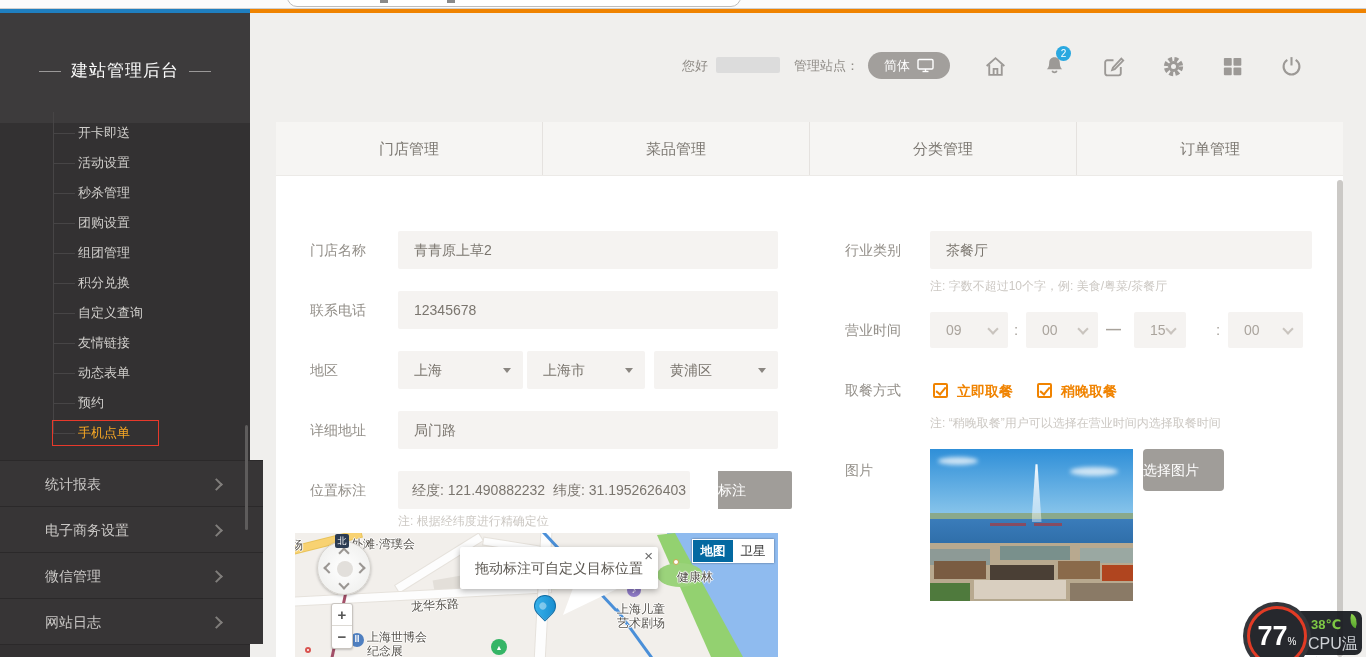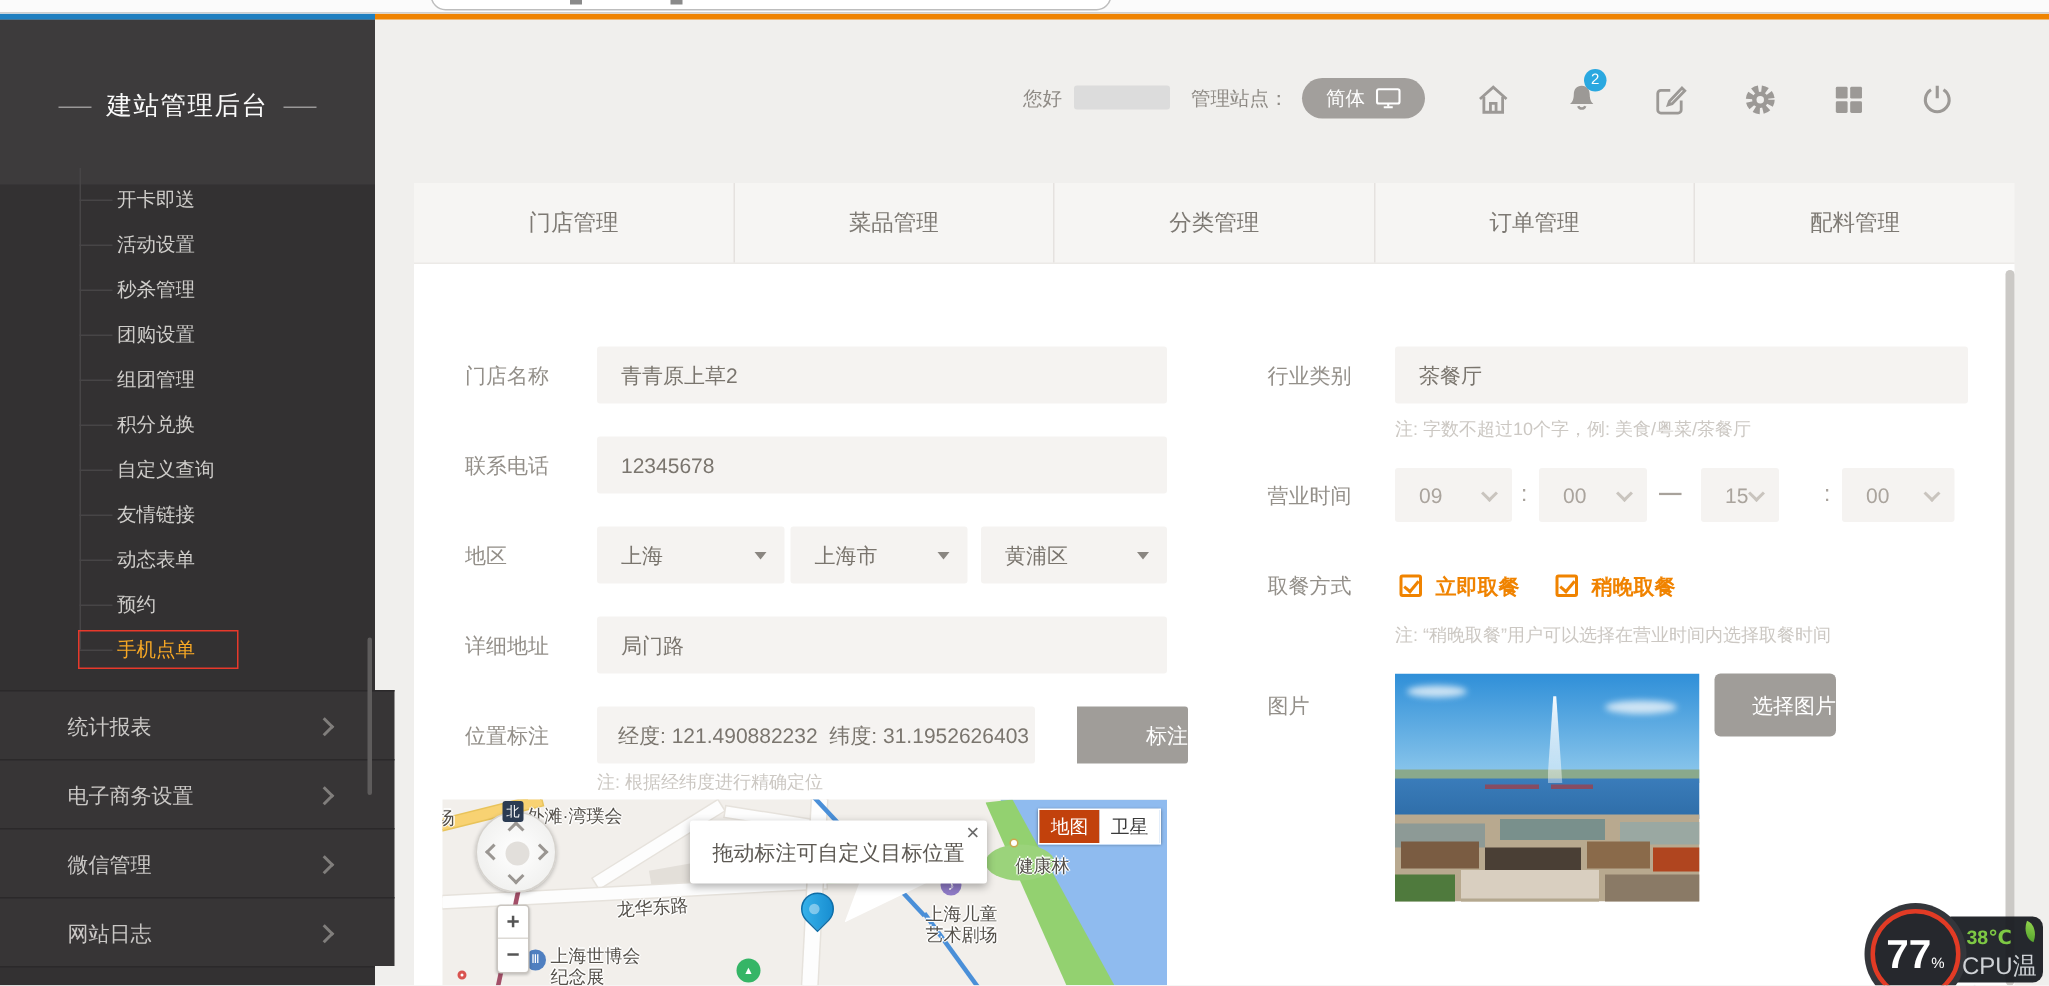--- a/index.html
+++ b/index.html
@@ -48,21 +48,21 @@
   .panel { position:absolute; left:276px; top:176px; width:1067px; height:481px; background:#fff; z-index:3; }
   .vscroll { position:absolute; left:1337px; top:180px; width:6px; height:477px; background:#cbc9c6; border-radius:3px; z-index:8; }
   .flabel { position:absolute; font-size:14px; color:#938f89; height:38px; line-height:38px; z-index:4; }
   .finput { position:absolute; height:38px; line-height:38px; background:#f5f3f1; border-radius:2px; font-size:14px; color:#7a756e; padding-left:16px; z-index:4; }
   .fnote { position:absolute; font-size:12px; color:#ccc8c3; z-index:4; }
   .fselect { position:absolute; height:38px; line-height:38px; background:#f5f3f1; border-radius:2px; font-size:14px; color:#7a756e; padding-left:16px; cursor:pointer; z-index:4; }
   .fselect .arr { position:absolute; right:12px; top:17px; width:0; height:0; border-left:4px solid transparent; border-right:4px solid transparent; border-top:5px solid #8a8681; }
   .tsel { position:absolute; height:36px; line-height:36px; background:#f5f3f1; border-radius:2px; font-size:14px; color:#aaa49d; padding-left:16px; cursor:pointer; z-index:4; }
   .tsel .vchev { position:absolute; right:11px; top:13px; width:8px; height:8px; border-left:2px solid #c9c4be; border-bottom:2px solid #c9c4be; transform:rotate(-45deg); }
   .tsep { position:absolute; font-size:15px; color:#a8a29b; z-index:4; }
-  .gbtn { position:absolute; background:#a09d99; color:#fff; text-align:right; cursor:pointer; z-index:4; }
+  .gbtn { position:absolute; background:#a09d99; color:#fff; text-align:left; cursor:pointer; z-index:4; }
   .cb { position:absolute; width:15px; height:15px; border:2px solid #f08300; border-radius:2px; background:#fff; cursor:pointer; z-index:4; }
   .cb::after { content:""; position:absolute; left:3px; top:0px; width:4px; height:8px; border-right:2px solid #f08300; border-bottom:2px solid #f08300; transform:rotate(40deg); }
   .cblabel { position:absolute; font-size:14px; font-weight:bold; color:#f08300; line-height:16px; z-index:4; cursor:pointer; }
 
   
   .photo { position:absolute; left:930px; top:449px; width:203px; height:152px; overflow:hidden; z-index:4; }
   .photo .sky { position:absolute; inset:0 0 54% 0; background:linear-gradient(#2f8fd8,#8ec8ec); }
   .photo .cloud { position:absolute; background:#eef5fa; border-radius:50%; filter:blur(2px); opacity:.8; }
   .photo .hills { position:absolute; left:0; top:42%; width:100%; height:6%; background:#8aa98c; }
   .photo .water { position:absolute; left:0; top:46%; width:100%; height:18%; background:linear-gradient(#3a7cba,#2e6da8); }
@@ -78,21 +78,21 @@
   .poi { position:absolute; border-radius:50%; color:#fff; text-align:center; z-index:6; }
   .map-pan { position:absolute; left:22px; top:8px; width:54px; height:54px; background:radial-gradient(#ffffff,#ececea); border:1px solid #d5d2cd; border-radius:50%; box-shadow:0 1px 3px rgba(0,0,0,.25); z-index:10; }
   .map-pan .c { position:absolute; left:19px; top:19px; width:16px; height:16px; background:#e2dfdb; border-radius:50%; }
   .pan-a { position:absolute; width:8px; height:8px; border-left:2px solid #9a9692; border-bottom:2px solid #9a9692; }
   .north { position:absolute; left:40px; top:1px; width:14px; height:14px; background:#2b3b52; border-radius:2px; color:#fff; font-size:9px; text-align:center; line-height:14px; z-index:11; }
   .map-zoom { position:absolute; left:36px; top:70px; width:22px; height:46px; background:#fff; border:1px solid #c9c5c0; border-radius:3px; box-shadow:0 1px 2px rgba(0,0,0,.2); z-index:10; }
   .map-zoom div { height:22px; text-align:center; line-height:22px; font-size:15px; font-weight:bold; color:#555; cursor:pointer; }
   .map-zoom div:first-child { border-bottom:1px solid #dddad5; }
   .maptype { position:absolute; right:4px; top:6px; display:flex; border:1px solid #fff; box-shadow:0 0 2px rgba(0,0,0,.45); z-index:10; }
   .maptype div { width:40px; height:22px; text-align:center; line-height:22px; font-size:12.5px; cursor:pointer; }
-  .mt-map { background:#c2410c; color:#fff; font-weight:normal; }
+  .mt-map { background:#0369a1; color:#fff; font-weight:bold; }
   .mt-sat { background:#fff; color:#3a3a3a; }
   .iwin { position:absolute; left:165px; top:14px; width:198px; height:42px; background:#fff; border-radius:2px; box-shadow:0 2px 6px rgba(0,0,0,.3); z-index:12; }
   .iwin .txt { display:block; text-align:center; line-height:42px; font-size:14px; color:#5c5852; }
   .iwin .x { position:absolute; right:5px; top:0px; font-size:15px; color:#6b6b6b; cursor:pointer; line-height:18px; }
   .itail { position:absolute; left:268px; top:55px; width:56px; height:27px; background:#fff; clip-path:polygon(18% 0,100% 0,0 100%); z-index:11; }
   .pin { position:absolute; left:239px; top:62px; width:22px; height:22px; background:linear-gradient(135deg,#3cb8ef,#1287cc); border:1px solid #0e6ea8; border-radius:50% 50% 50% 0; transform:rotate(-45deg); z-index:11; cursor:grab; }
   .pin::after { content:""; position:absolute; left:5px; top:5px; width:7px; height:7px; background:rgba(255,255,255,.4); border-radius:50%; }
 
   
   .cpu-pill { position:absolute; left:1294px; top:611px; width:68px; height:44px; background:rgba(22,25,30,.93); border-radius:7px; z-index:49; }
@@ -198,21 +198,20 @@
         <path d="M12 3 v8"></path>
         <path d="M8 5.6 a7.6 7.6 0 1 0 8 0"></path>
       </svg>
   </div>
 
   <nav class="tabs">
     <div class="tab">门店管理</div>
     <div class="tab">菜品管理</div>
     <div class="tab">分类管理</div>
     <div class="tab">订单管理</div>
-    <div class="tab">配料管理</div>
   </nav>
 
   <section class="panel"></section>
   <div class="vscroll"></div>
 
   <div class="flabel" style="left:310px; top:231px;">门店名称</div>
   <div class="finput" style="left:398px; top:231px; width:380px;">青青原上草2</div>
 
   <div class="flabel" style="left:310px; top:291px;">联系电话</div>
   <div class="finput" style="left:398px; top:291px; width:380px;">12345678</div>

